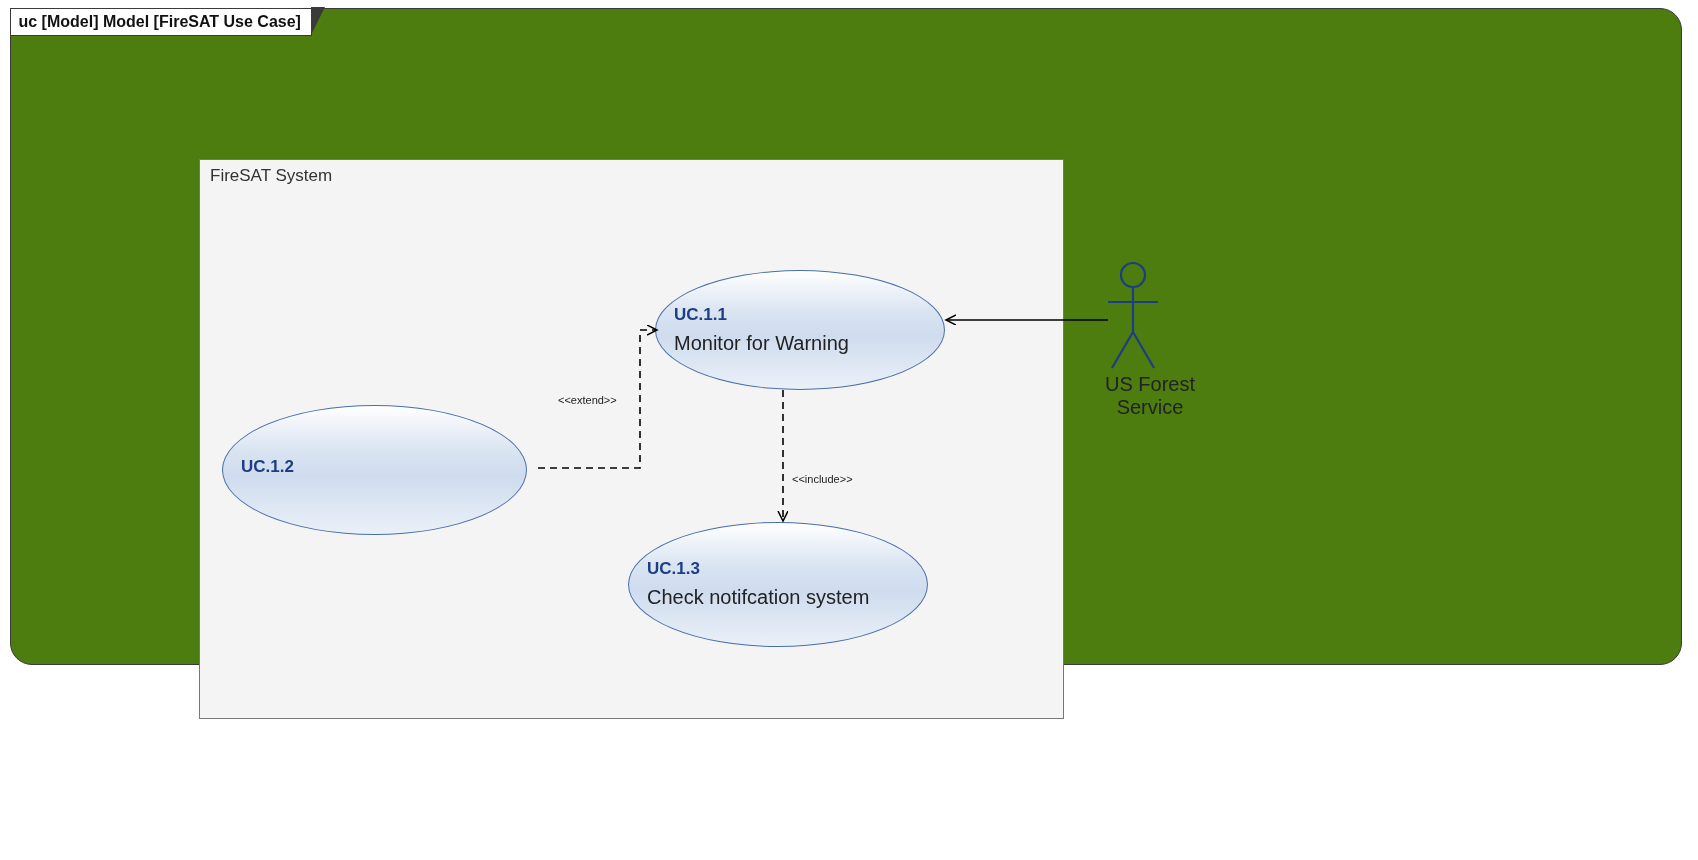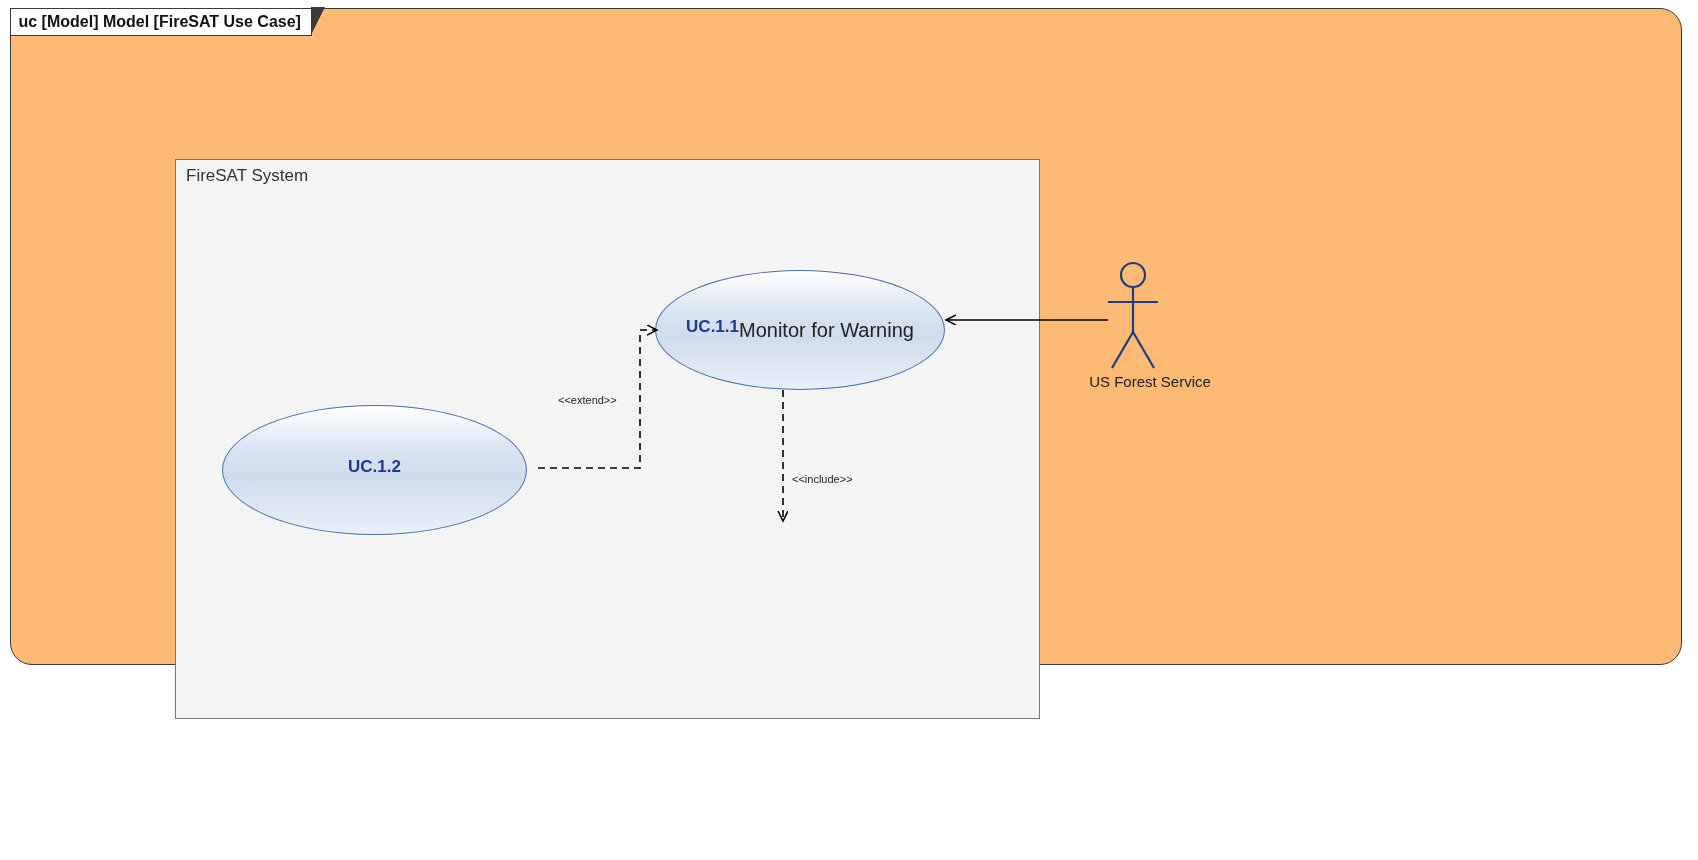--- a/index.html
+++ b/index.html
@@ -13,21 +13,21 @@
     width: 1698px;
     height: 860px;
     box-sizing: border-box;
   }
   .frame {
     position: absolute;
     left: 10px;
     top: 8px;
     width: 1672px;
     height: 657px;
-    background: #fdba74;
+    background: #4d7c0f;
     border: 1.5px solid #3a3a3a;
     border-radius: 0 22px 22px 22px;
     box-sizing: border-box;
   }
   .frame-tab {
     position: absolute;
     left: -1.5px;
     top: -1.5px;
     height: 28px;
     background: #ffffff;
@@ -57,62 +57,62 @@
     right: -12px;
     top: 0;
     width: 0;
     height: 0;
     border-top: 0 solid transparent;
     border-bottom: 26px solid transparent;
     border-left: 13px solid #ffffff;
   }
   .system-boundary {
     position: absolute;
-    left: 164px;
+    left: 188px;
     top: 150px;
     width: 865px;
     height: 560px;
     background: #f4f4f4;
     border: 1.5px solid #777;
     box-sizing: border-box;
   }
   .system-title {
     position: absolute;
     left: 10px;
     top: 6px;
     font-size: 17px;
     color: #333;
   }
   .usecase {
     position: absolute;
     border: 1.5px solid #4a6fa8;
     border-radius: 50%;
     background: linear-gradient(to bottom, #ffffff 0%, #d9e4f1 35%, #cfdcee 55%, #eaf0f8 100%);
     display: flex;
-    flex-direction: row;
-    align-items: center;
+    flex-direction: column;
+    align-items: flex-start;
     justify-content: center;
     text-align: center;
     box-sizing: border-box;
     padding: 10px 18px;
   }
   .uc-id {
     font-weight: 700;
     color: #1d3d85;
     font-size: 17px;
     margin-bottom: 6px;
   }
   .uc-name {
     color: #222;
     font-size: 20px;
     line-height: 1.25;
   }
   .actor-label {
     position: absolute;
-    font-size: 15px;
+    font-size: 20px;
     color: #222;
     text-align: center;
   }
   svg.overlay {
     position: absolute;
     left: 0;
     top: 0;
     width: 1698px;
     height: 860px;
     pointer-events: none;
@@ -142,20 +142,24 @@
 
   <div class="usecase" style="left:655px; top:270px; width:290px; height:120px;">
     <div class="uc-id">UC.1.1</div>
     <div class="uc-name">Monitor for Warning</div>
   </div>
 
   <div class="usecase" style="left:222px; top:405px; width:305px; height:130px;">
     <div class="uc-id">UC.1.2</div>
   </div>
 
+  <div class="usecase" style="left:628px; top:522px; width:300px; height:125px;">
+    <div class="uc-id">UC.1.3</div>
+    <div class="uc-name">Check notifcation system</div>
+  </div>
 
   <div class="rel-label" style="left:558px; top:394px;">&lt;&lt;extend&gt;&gt;</div>
   <div class="rel-label" style="left:792px; top:473px;">&lt;&lt;include&gt;&gt;</div>
 
   <div class="actor-label" style="left:1080px; top:373px; width:140px;">US Forest Service</div>
 
   <svg class="overlay" viewBox="0 0 1698 860">
     <defs>
       <marker id="arrow-open" markerWidth="12" markerHeight="12" refX="10" refY="5" orient="auto" markerUnits="userSpaceOnUse">
         <path d="M0,0 L10,5 L0,10" fill="none" stroke="#000" stroke-width="1.5"></path>

